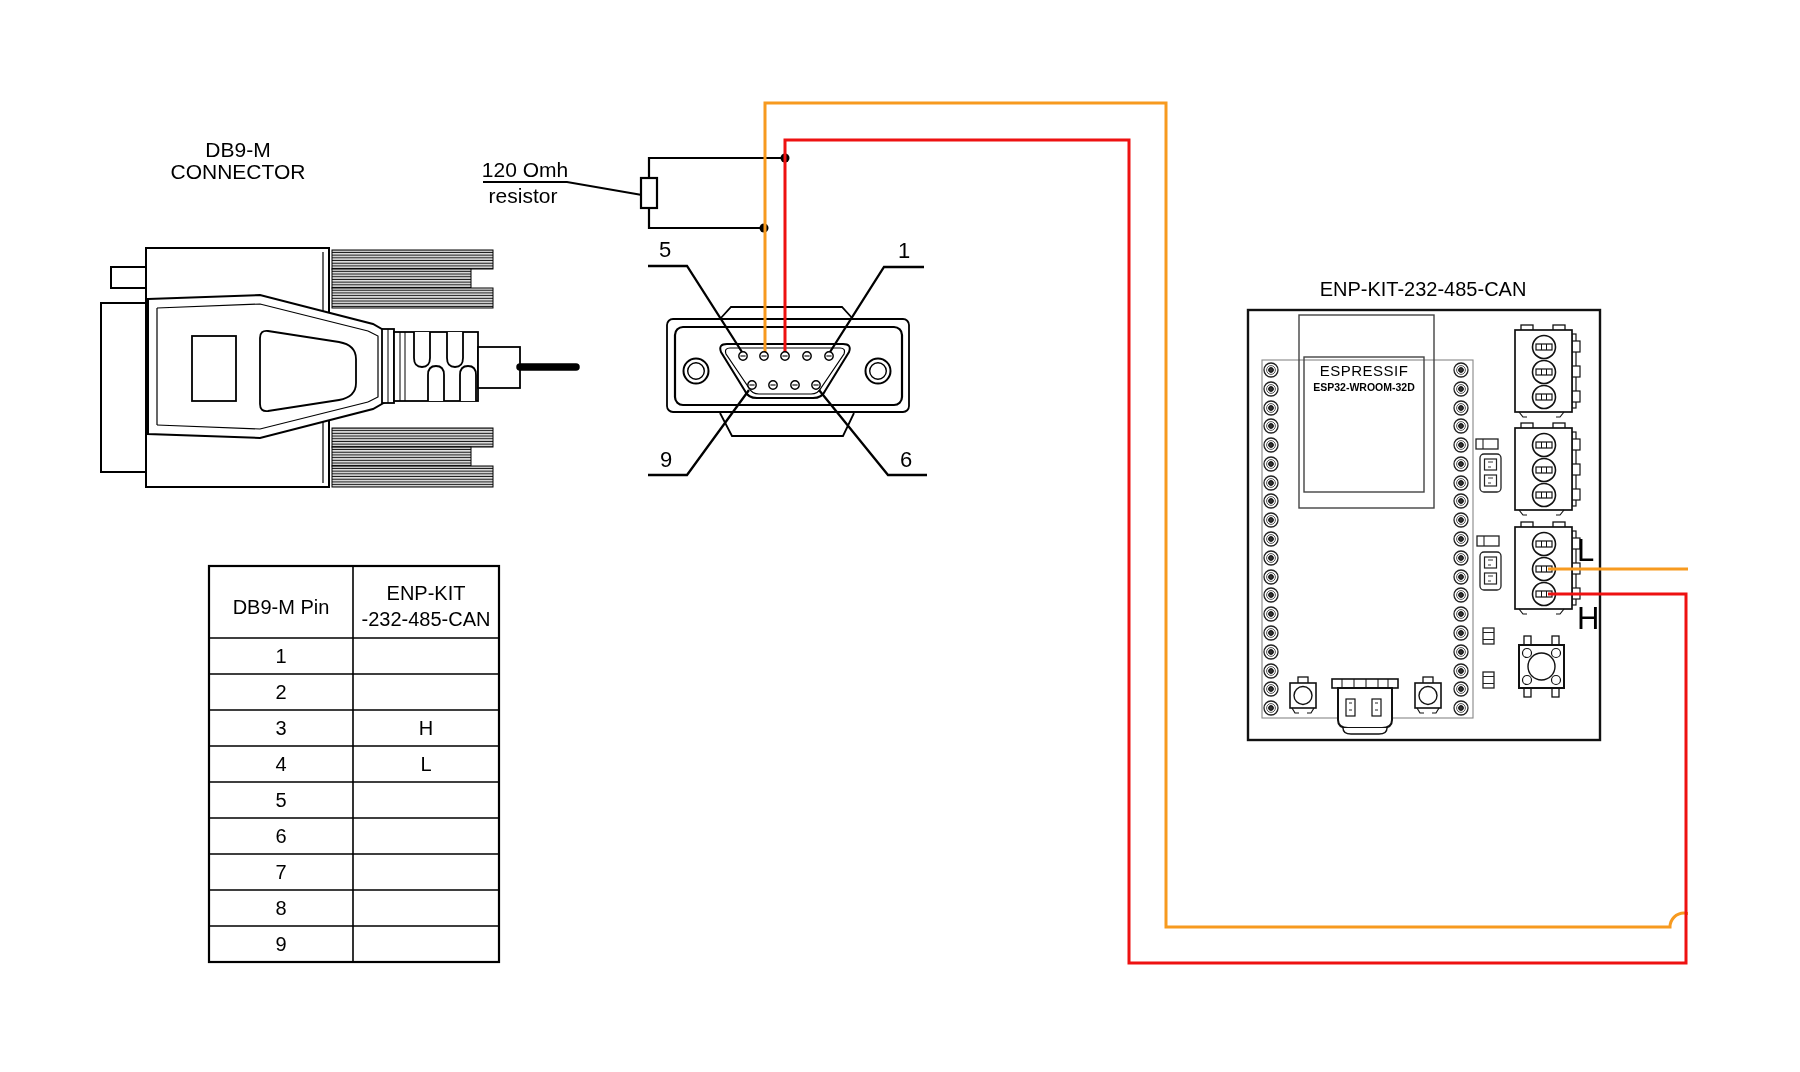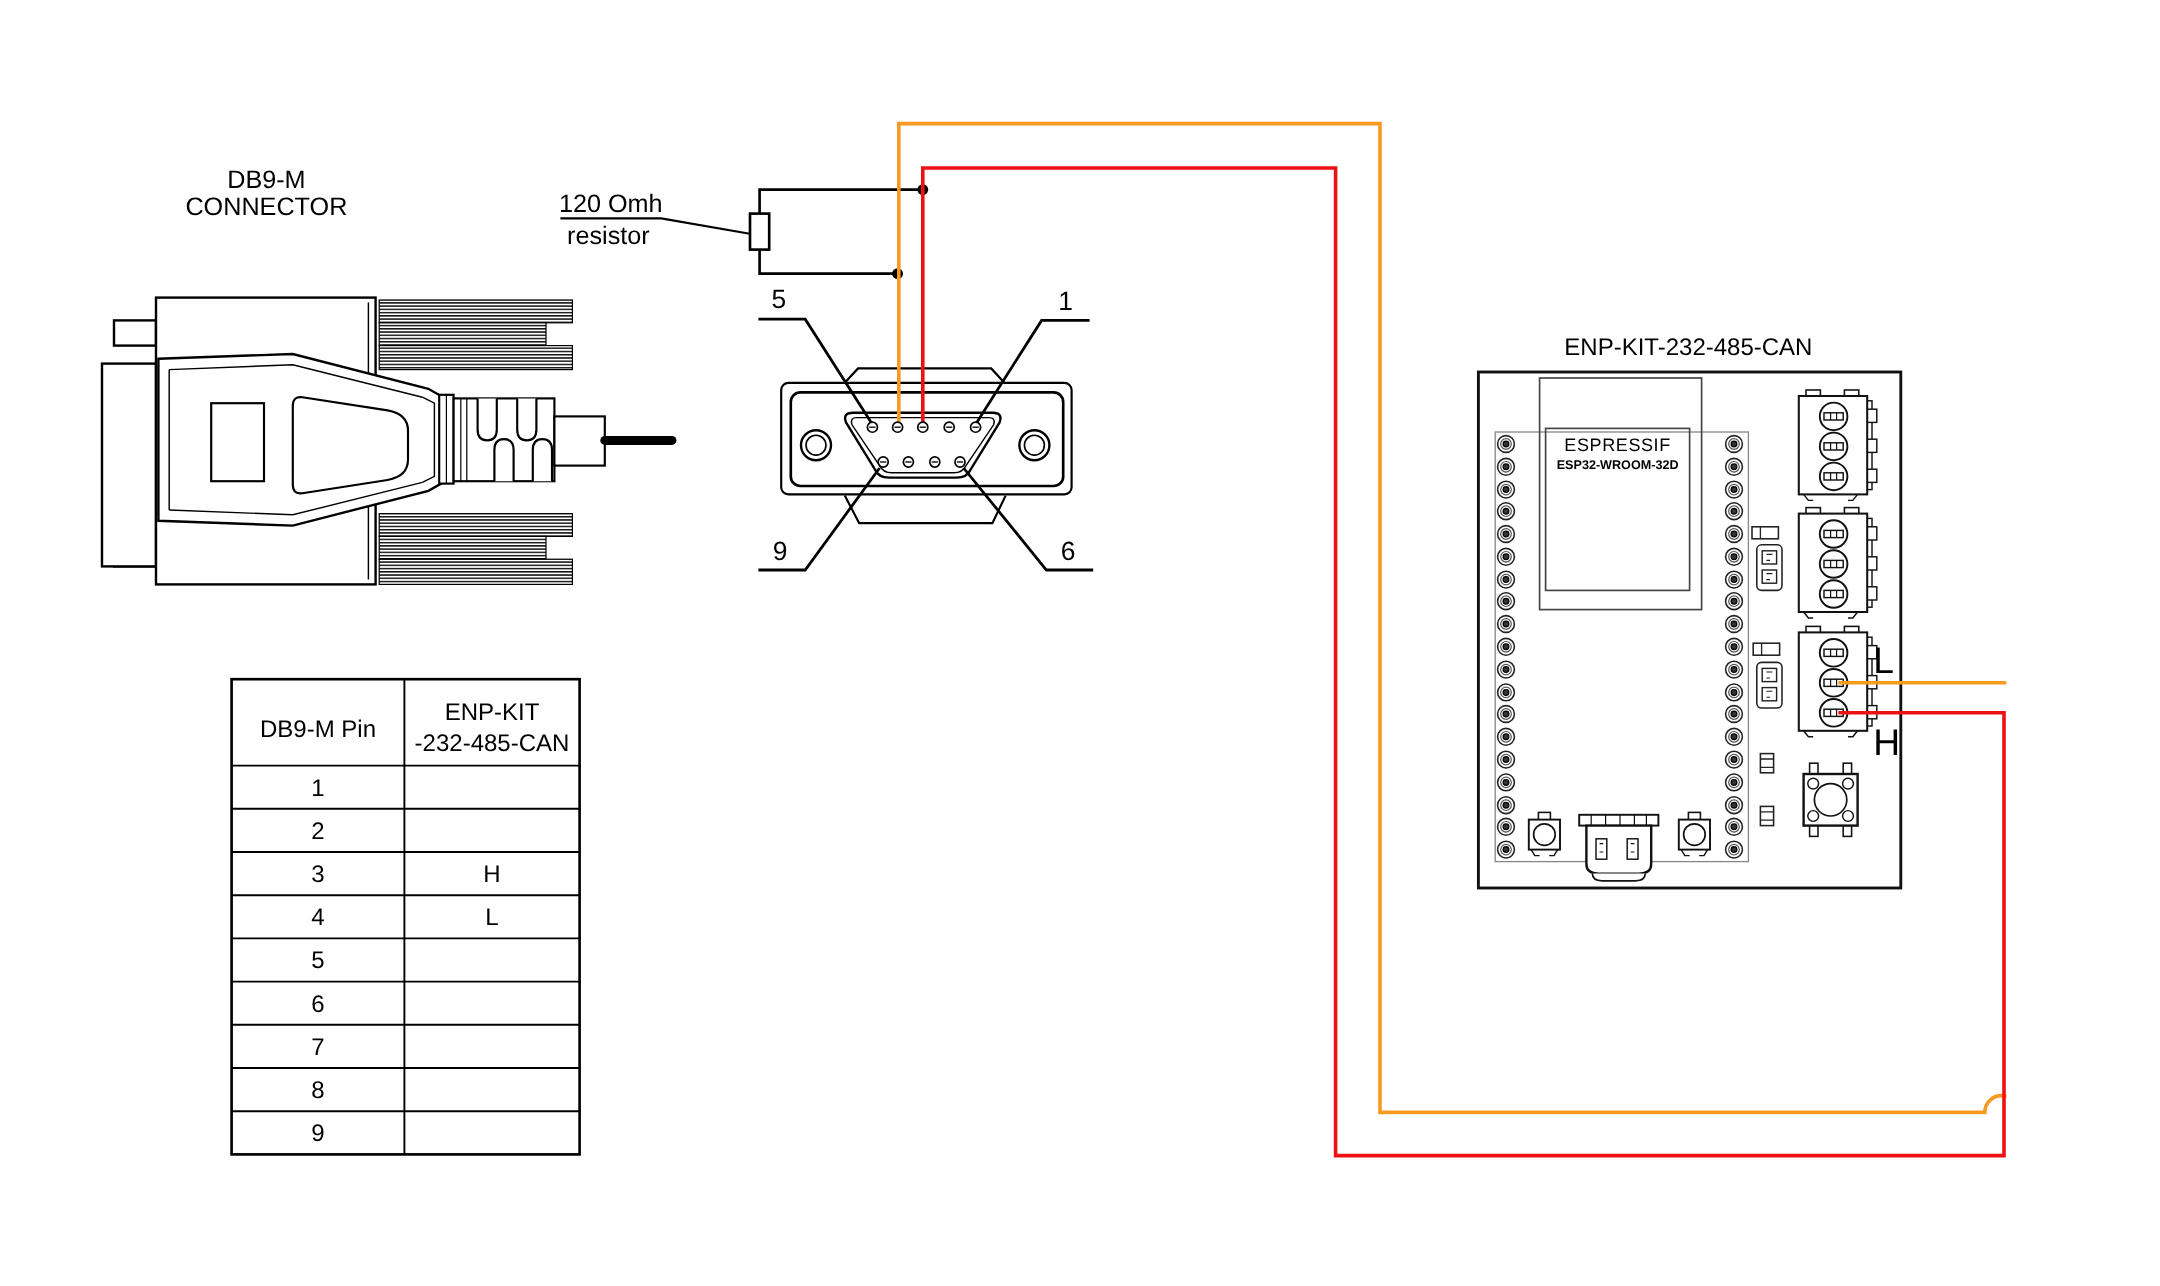--- a/index.html
+++ b/index.html
@@ -1,17 +1,17 @@
 <!DOCTYPE html>
 <html><head>
 <meta charset="utf-8">
 <style>
   html,body{margin:0;padding:0;background:#ffffff;}
   .stage{position:relative;width:1672px;height:1072px;background:#ffffff;overflow:hidden;
-         font-family:"Liberation Sans", sans-serif;}
+         font-family:"Liberation Sans", sans-serif;margin-left:16px;}
   svg text{font-family:"Liberation Sans", sans-serif;fill:#000;}
   .t21{font-size:21px;}
   .t22{font-size:22px;}
   .t20{font-size:20px;}
   .t31{font-size:31px;}
   .brand{font-size:15px;letter-spacing:0.5px;}
   .model{font-size:10.5px;font-weight:bold;}
 </style>
 </head>
 <body>

